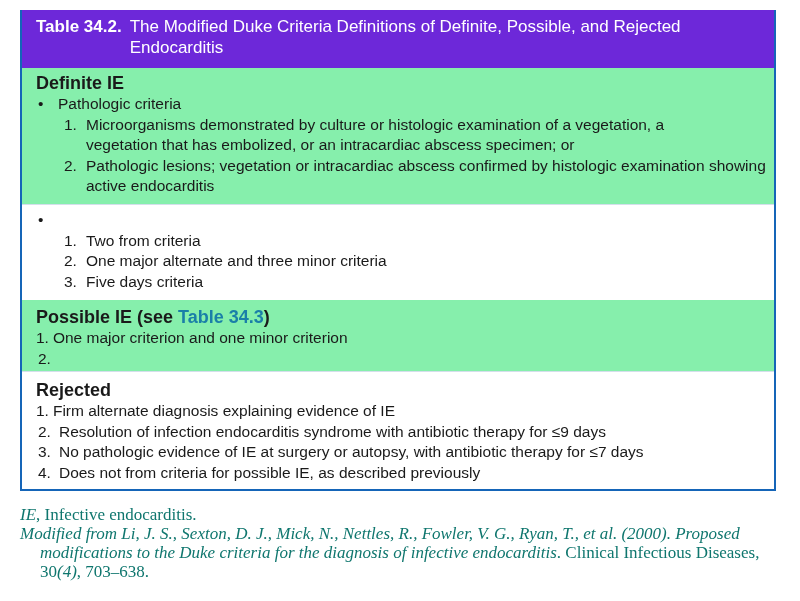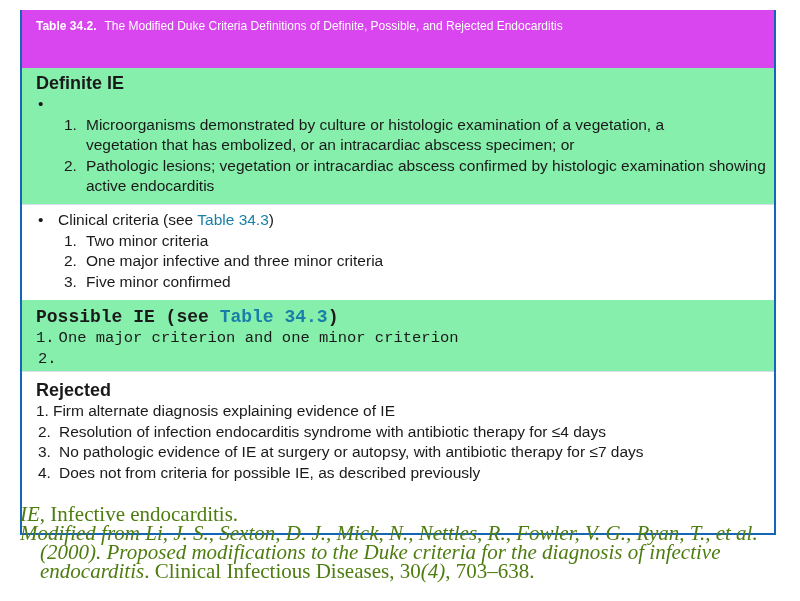--- a/index.html
+++ b/index.html
@@ -3,94 +3,92 @@
 <meta charset="utf-8">
 <style>
   html, body { margin: 0; padding: 0; background: #ffffff; }
   body { width: 800px; height: 601px; position: relative; overflow: hidden; }
   .table-box {
     position: absolute; left: 20px; top: 10px; width: 756px;
     border: 2px solid #1565b8; border-top: none; box-sizing: border-box;
     font-family: "Liberation Sans", sans-serif; color: #1a1a1a;
   }
   .tbl-header {
-    background: #d946ef; color: #ffffff; height: 58px; box-sizing: border-box;
-    padding: 6px 0 0 14px; display: flex; font-size: 12px; line-height: 21px;
+    background: #6d28d9; color: #ffffff; height: 58px; box-sizing: border-box;
+    padding: 6px 0 0 14px; display: flex; font-size: 17px; line-height: 21px;
   }
   .tbl-num { font-weight: bold; white-space: nowrap; margin-right: 8px; }
   .tbl-title { }
   .sec { box-sizing: border-box; padding-left: 14px; font-size: 15.5px; line-height: 20.5px; }
   .sec.shaded { background: #86efac; }
   .sec.white { background: #ffffff; }
   .sec1 { height: 137px; padding-top: 4px; border-bottom: 1px solid #d4dfeb; }
   .sec2 { height: 95px; padding-top: 5px; }
-  .sec3 { height: 72px; padding-top: 6px; border-bottom: 1px solid #d4dfeb; font-family: Liberation Mono, monospace; }
-  .sec4 { height: 161px; padding-top: 7px; }
+  .sec3 { height: 72px; padding-top: 6px; border-bottom: 1px solid #d4dfeb; }
+  .sec4 { height: 117px; padding-top: 7px; }
   .sec-title { font-weight: bold; font-size: 18px; line-height: 22px; }
   .bullet { display: flex; }
   .bullet-dot { width: 22px; padding-left: 2px; box-sizing: border-box; }
   .num-list { padding-left: 28px; }
   .num-item { display: flex; }
   .num-item .n { width: 22px; flex: none; }
   .flat-item { display: flex; }
   .flat-item .n { flex: none; margin-right: 4px; }
   .flat-item.indent .n { padding-left: 2px; margin-right: 8px; }
   .link { color: #1a7fa8; }
   .footnotes {
     position: absolute; left: 20px; top: 505px; width: 760px;
-    font-family: "Liberation Serif", serif; font-size: 21px; line-height: 19px; color: #4d7c0f;
+    font-family: "Liberation Serif", serif; font-size: 17px; line-height: 19px; color: #0f766e;
   }
   .fn-ref { padding-left: 20px; text-indent: -20px; }
   .it { font-style: italic; }
 </style>
 </head>
 <body>
 
 <div class="table-box">
   <div class="tbl-header">
     <span class="tbl-num">Table 34.2.</span>
     <span class="tbl-title">The Modified Duke Criteria Definitions of Definite, Possible, and Rejected Endocarditis</span>
   </div>
 
   <div class="sec shaded sec1">
     <div class="sec-title">Definite IE</div>
     <div class="bullet">
       <span class="bullet-dot">•</span>
+      <span>Pathologic criteria</span>
     </div>
     <div class="num-list">
       <div class="num-item">
         <span class="n">1.</span>
         <span style="width:650px">Microorganisms demonstrated by culture or histologic examination of a vegetation, a vegetation that has embolized, or an intracardiac abscess specimen; or</span>
       </div>
       <div class="num-item">
         <span class="n">2.</span>
         <span style="width:690px">Pathologic lesions; vegetation or intracardiac abscess confirmed by histologic examination showing active endocarditis</span>
       </div>
     </div>
   </div>
 
   <div class="sec white sec2">
     <div class="bullet">
       <span class="bullet-dot">•</span>
-      <span>
-        <span>Clinical criteria (see </span><span class="link">Table 34.3</span><span>)</span>
-      </span>
     </div>
     <div class="num-list">
       <div class="num-item">
         <span class="n">1.</span>
-        <span>Two minor criteria</span>
+        <span>Two from criteria</span>
       </div>
       <div class="num-item">
         <span class="n">2.</span>
-        <span>One major infective and three minor criteria</span>
+        <span>One major alternate and three minor criteria</span>
       </div>
       <div class="num-item">
         <span class="n">3.</span>
-        <span>Five minor confirmed</span>
+        <span>Five days criteria</span>
       </div>
     </div>
   </div>
 
   <div class="sec shaded sec3">
     <div class="sec-title">
       <span>Possible IE (see </span><span class="link">Table 34.3</span><span>)</span>
     </div>
     <div class="flat-item">
       <span class="n">1.</span>
@@ -102,21 +100,21 @@
   </div>
 
   <div class="sec white sec4">
     <div class="sec-title">Rejected</div>
     <div class="flat-item">
       <span class="n">1.</span>
       <span>Firm alternate diagnosis explaining evidence of IE</span>
     </div>
     <div class="flat-item indent">
       <span class="n">2.</span>
-      <span>Resolution of infection endocarditis syndrome with antibiotic therapy for ≤4 days</span>
+      <span>Resolution of infection endocarditis syndrome with antibiotic therapy for ≤9 days</span>
     </div>
     <div class="flat-item indent">
       <span class="n">3.</span>
       <span>No pathologic evidence of IE at surgery or autopsy, with antibiotic therapy for ≤7 days</span>
     </div>
     <div class="flat-item indent">
       <span class="n">4.</span>
       <span>Does not from criteria for possible IE, as described previously</span>
     </div>
   </div>

